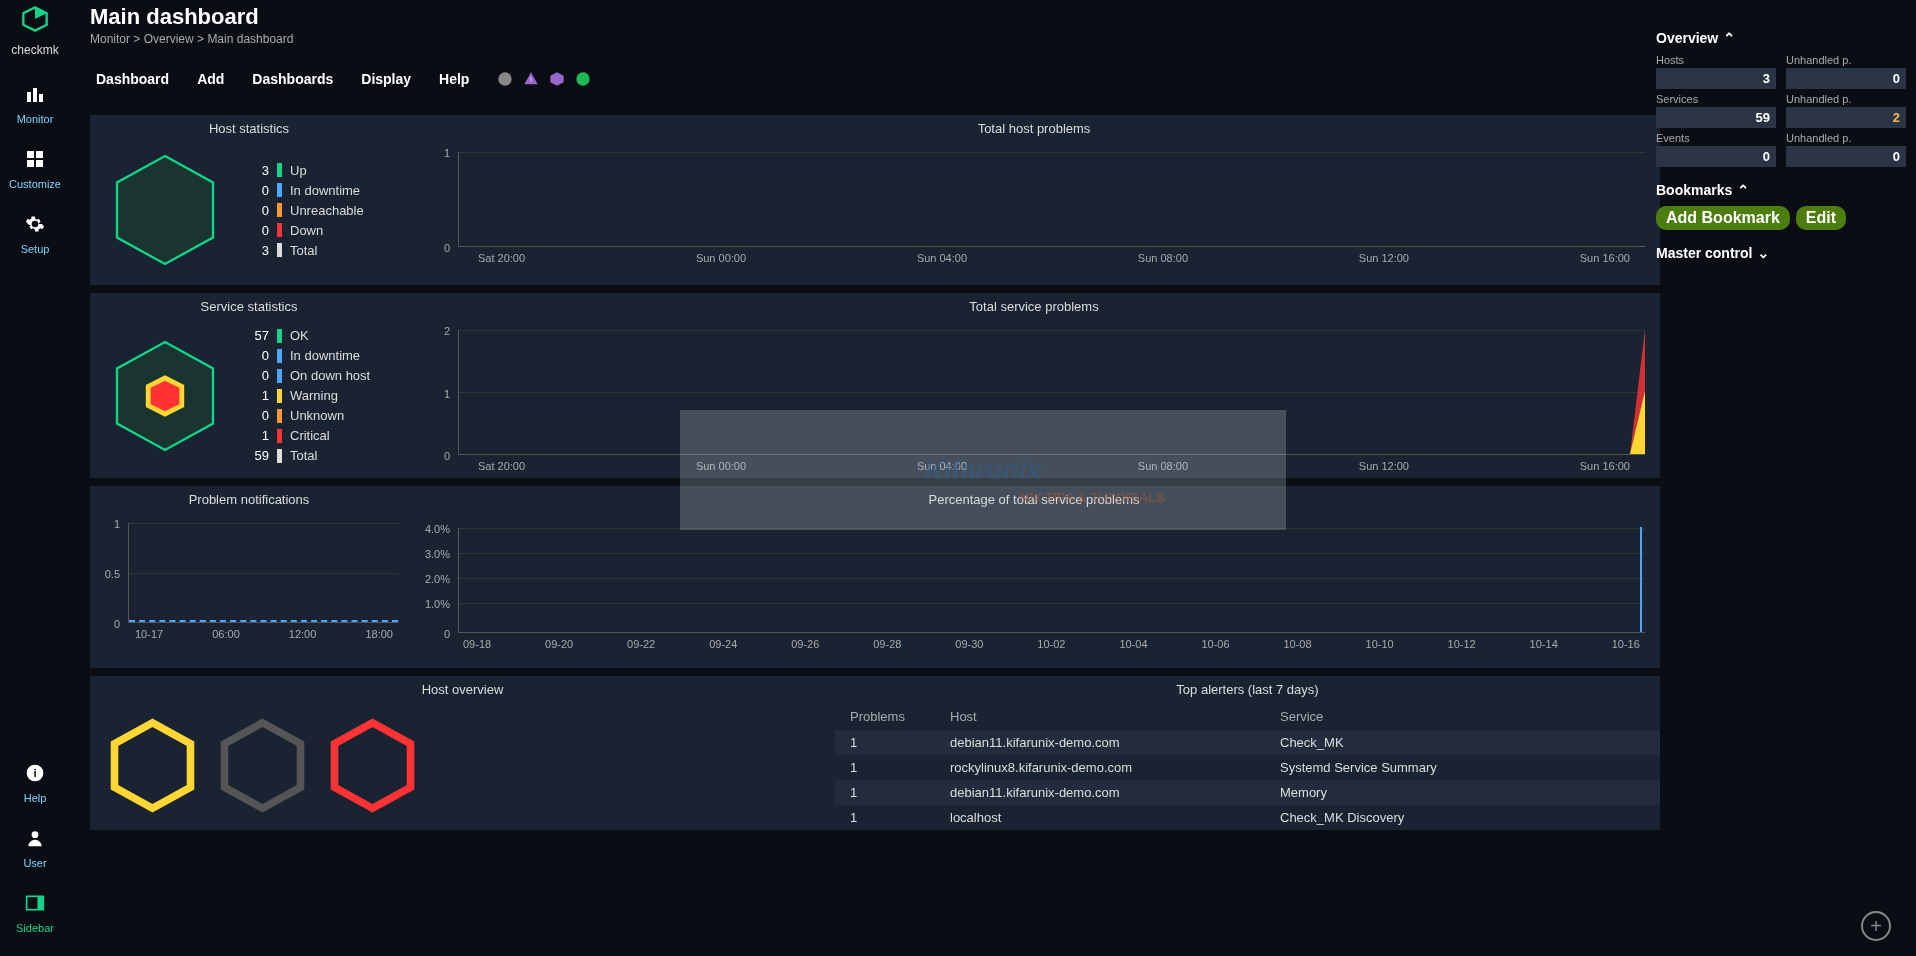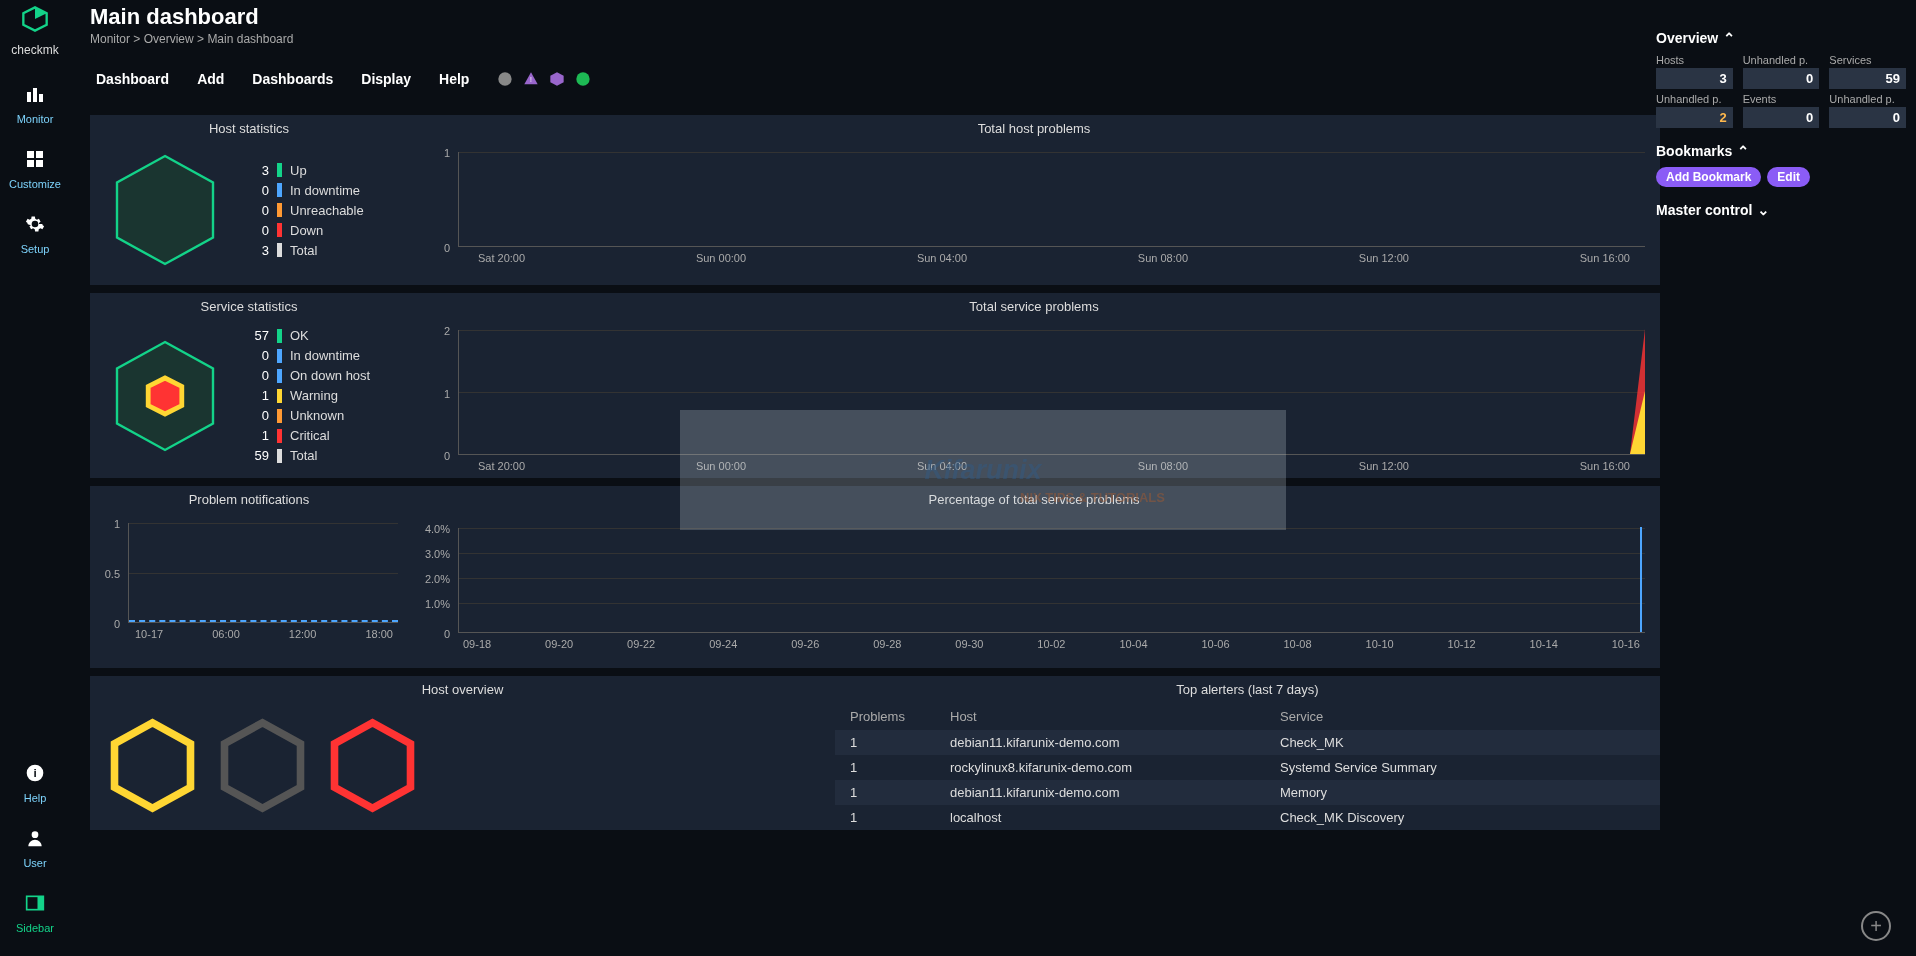--- a/index.html
+++ b/index.html
@@ -62,26 +62,26 @@
 .alert-header { display: flex; padding: 6px 15px; font-size: 13px; color: #aaa; }
 .alert-row { display: flex; padding: 5px 15px; font-size: 13px; color: #ddd; }
 .alert-row:nth-child(odd) { background: #222c3d; }
 .col-problems { width: 100px; text-align: left; padding-right: 15px; }
 .col-host { width: 330px; }
 .col-service { flex: 1; }
 
 
 .rightbar { position: absolute; right: 10px; top: 15px; width: 250px; color: #ddd; }
 .rb-section-title { font-size: 14px; font-weight: bold; color: #fff; display: flex; align-items: center; gap: 5px; margin-bottom: 8px; margin-top: 15px; cursor: pointer; }
-.rb-stats { display: grid; grid-template-columns: 1fr 1fr 1fr; gap: 4px 10px; }
+.rb-stats { display: grid; grid-template-columns: 1fr 1fr; gap: 4px 10px; }
 .rb-stat-label { font-size: 11px; color: #aaa; margin-bottom: 2px; }
 .rb-stat-box { background: #2a3444; padding: 3px 6px; text-align: right; font-size: 13px; font-weight: bold; color: #fff; }
 .rb-stat-box.warn { color: #ffb84d; }
 .rb-buttons { display: flex; gap: 6px; margin-top: 8px; }
-.rb-button { background: #8b5cf6; color: #fff; font-size: 12px; font-weight: bold; padding: 3px 10px; border-radius: 10px; cursor: pointer; }
+.rb-button { background: #4d7c0f; color: #fff; font-size: 16px; font-weight: bold; padding: 3px 10px; border-radius: 10px; cursor: pointer; }
 
 .add-circle { position: absolute; right: 25px; bottom: 15px; width: 30px; height: 30px; border: 2px solid #888; border-radius: 50%; display: flex; align-items: center; justify-content: center; color: #888; font-size: 20px; cursor: pointer; }
 
 .watermark { position: absolute; left: 680px; top: 410px; width: 606px; height: 120px; background: rgba(200,210,220,0.25); display: flex; align-items: center; justify-content: center; font-size: 27px; font-weight: bold; color: rgba(50,90,130,0.5); font-style: italic; pointer-events: none; }
 .watermark-sub { position: absolute; left: 1020px; top: 490px; font-size: 13px; color: rgba(160,90,50,0.5); font-weight: bold; pointer-events: none; }
 </style>
 </head>
 <body>
 
 <div class="sidebar">

